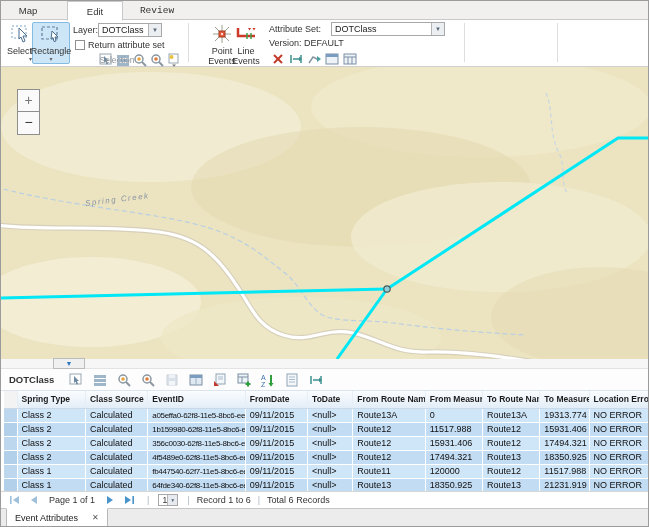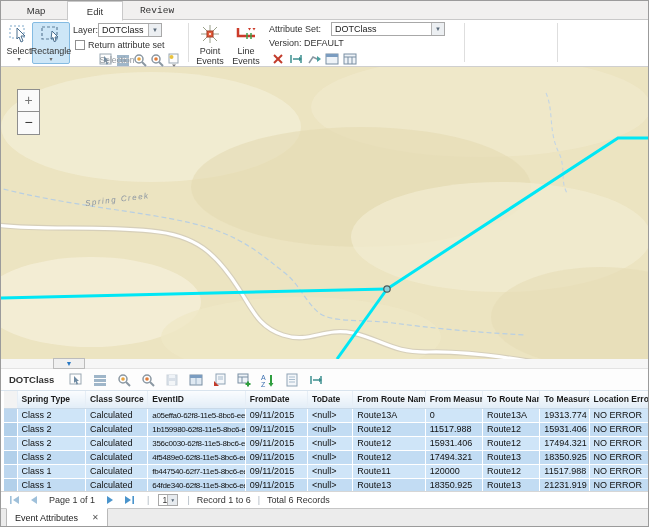--- a/index.html
+++ b/index.html
@@ -93,28 +93,28 @@
           border:1px solid #b9b9b9; border-top:1px solid #fff; padding:0 8px;
           display:flex; align-items:center; gap:14px; font-size:9px; color:#222; }
   .btab .x { font-size:8px; color:#555; line-height:8px; }
 </style>
 </head>
 <body>
 
 <div id="app">
 
   <div class="tabbar">
-    <div class="rtab" style="left:8px;width:54px;">Map</div>
+    <div class="rtab" style="left:0;width:54px;">Map</div>
     <div class="rtab active" style="left:66px;width:56px;">Edit</div>
     <div class="rtab" style="left:126px;width:60px;font-family:Liberation Mono, monospace;">Review</div>
   </div>
 
   <div class="ribbon">
 
-    <div class="bigbtn" style="left:4px;width:28px;">
+    <div class="bigbtn" style="left:4px;width:28px;align-items:flex-end;">
       <span class="ico">
         <svg width="22" height="20">
             <rect x="2" y="2" width="14" height="12" fill="none" stroke="#7da7c9" stroke-width="1" stroke-dasharray="2 2"></rect>
             <polygon points="9,4 17,12 13,12 15,17 13,18 11,13 9,15" fill="#fff" stroke="#4a6e8e" stroke-width="1"></polygon>
           </svg>
       </span>
       <span class="lbl">Select</span>
       <span class="drop">▾</span>
     </div>
     <div class="bigbtn hl" style="left:31px;width:38px;">
@@ -165,21 +165,21 @@
     <span class="icoslot" style="left:166px;top:33px;">
       <svg width="14" height="14">
           <rect x="2" y="1" width="9" height="9" fill="#fdfdfd" stroke="#9aa7b2"></rect>
           <circle cx="4.5" cy="4" r="2" fill="#e8c23d"></circle>
           <polygon points="5,11.5 9,11.5 7,13.8" fill="#777"></polygon>
         </svg>
     </span>
     <div class="grouplabel" style="left:0;width:186px;padding-left:46px;">Selection</div>
     <div class="rdivider" style="left:187px;"></div>
 
-    <div class="bigbtn" style="left:192px;width:34px;text-align:right;">
+    <div class="bigbtn" style="left:204px;width:34px;text-align:right;">
       <span class="ico">
         <svg width="22" height="20">
             <g stroke="#9aa08a" stroke-width="1">
               <line x1="11" y1="1" x2="11" y2="19"></line>
               <line x1="2" y1="10" x2="20" y2="10"></line>
               <line x1="4" y1="3" x2="18" y2="17"></line>
               <line x1="18" y1="3" x2="4" y2="17"></line>
             </g>
             <rect x="8" y="7" width="6" height="6" fill="#e25b3a" stroke="#a33a22"></rect>
             <rect x="10" y="9" width="2" height="2" fill="#ffd7cc"></rect>

